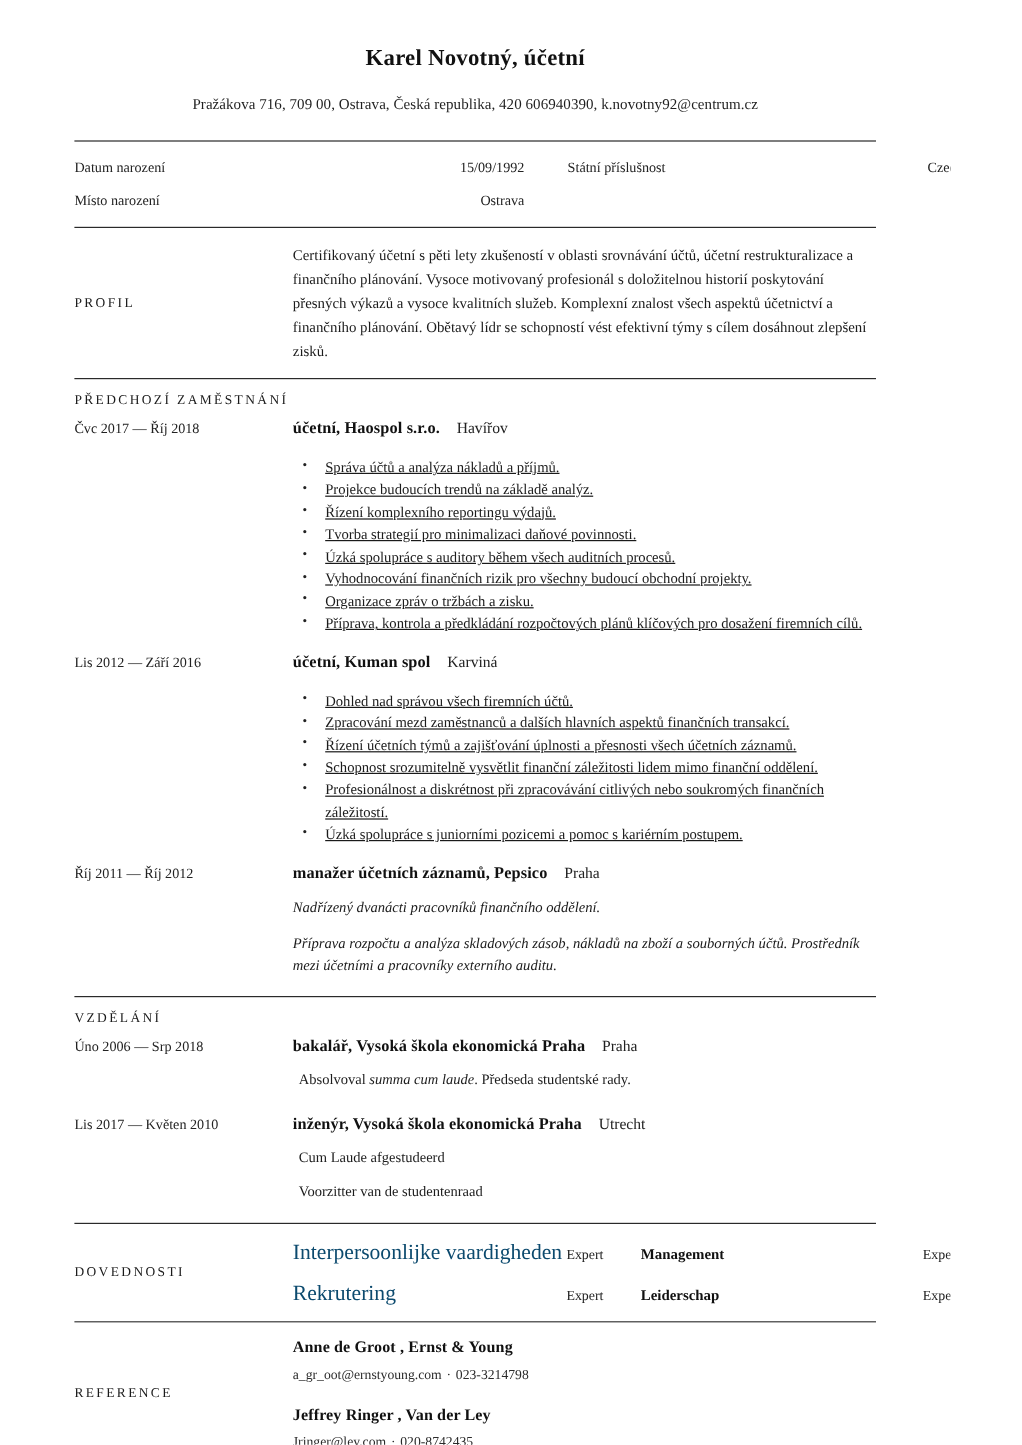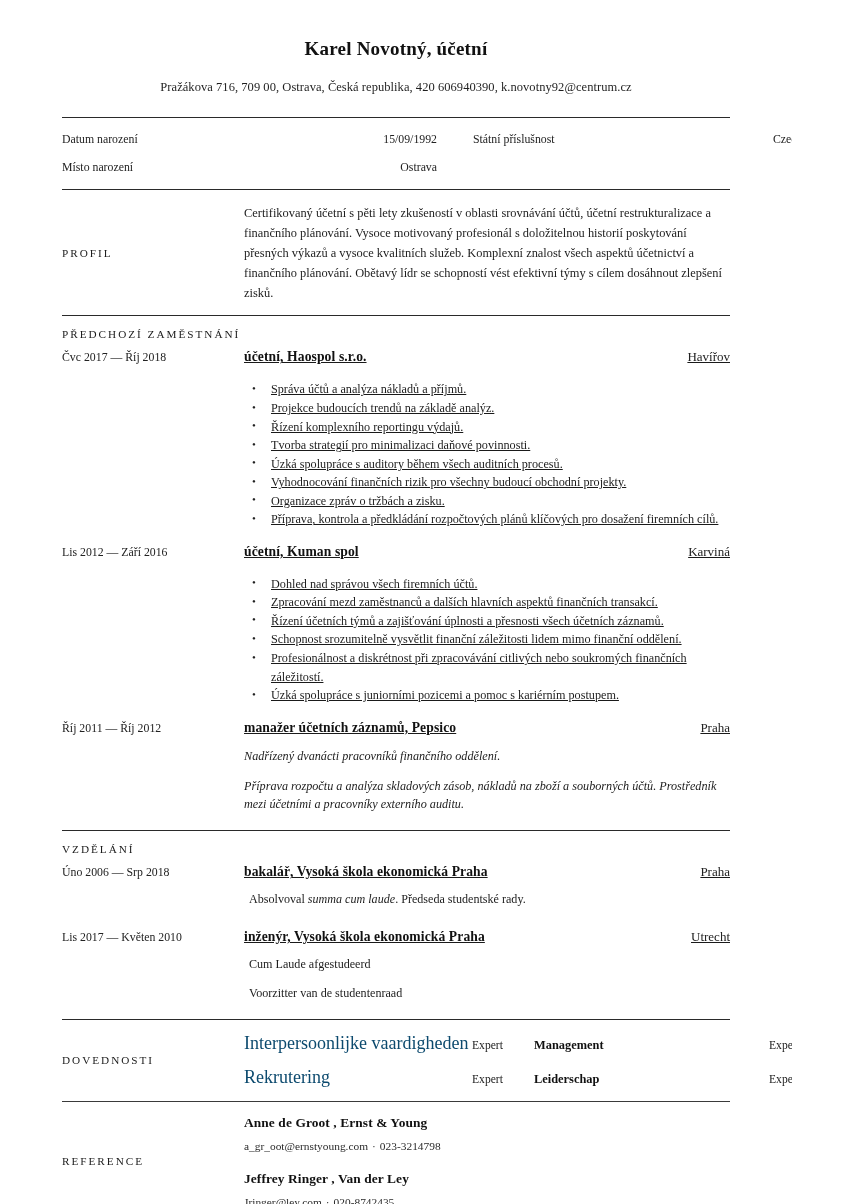--- a/index.html
+++ b/index.html
@@ -107,22 +107,20 @@
     width: 182px;
     flex: 0 0 182px;
     font-size: 11.8px;
     color: #222;
     padding-top: 2px;
   }
   .entry-main { flex: 1 1 auto; min-width: 0; }
   .entry-heading {
     display: flex;
     align-items: baseline;
-    justify-content: space-between;
-    text-decoration: underline;
   }
   .entry-title {
     font-size: 13.6px;
     font-weight: bold;
     color: #111;
     letter-spacing: 0.1px;
   }
   .entry-city {
     font-size: 13px;
     color: #222;

